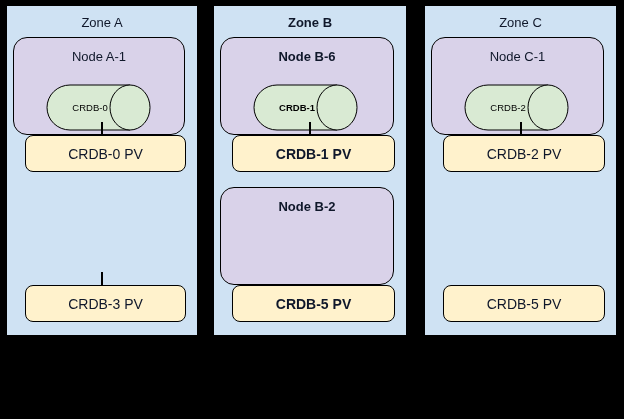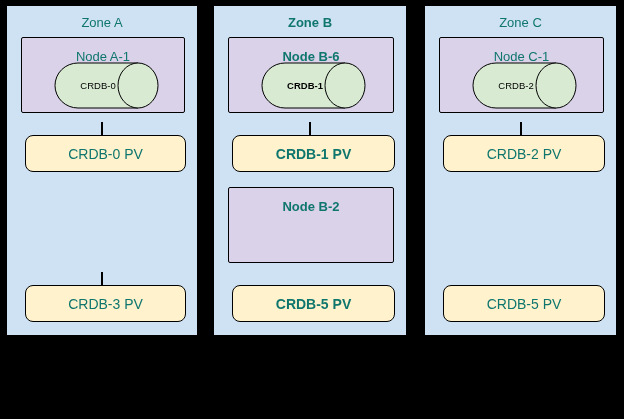--- a/index.html
+++ b/index.html
@@ -2,21 +2,21 @@
 <html style="--canvas-bg: #000000; --zone-fill: #cfe2f3; --node-fill: #d9d2e9; --cylinder-fill: #d9ead3; --pv-fill: #fff2cc; --border: #000000;"><head>
 <meta charset="utf-8">
 <style>
   html, body { margin: 0; padding: 0; background: #000; }
   #canvas {
     position: relative;
     width: 624px;
     height: 419px;
     background: var(--canvas-bg, #000000);
     font-family: "Liberation Sans", sans-serif;
-    color: #0f766e;
+    color: #0f172a;
     overflow: hidden;
   }
   .zone {
     position: absolute;
     top: 4px;
     height: 333px;
     box-sizing: border-box;
     background: var(--zone-fill, #cfe2f3);
     border: 2px solid var(--border, #000000);
   }
@@ -26,26 +26,26 @@
 
   .zone-title {
     position: absolute;
     top: 9px; left: 0; right: 0;
     text-align: center;
     font-size: 13px;
     line-height: 16px;
   }
   .node {
     position: absolute;
-    left: 14px; right: 12px;
-    height: 76px;
+    left: 6px; right: 12px;
+    height: 98px;
     box-sizing: border-box;
     background: var(--node-fill, #d9d2e9);
     border: 1px solid var(--border, #000000);
-    border-radius: 2px;
+    border-radius: 14px;
   }
   .node-1 { top: 31px; }
   .node-2 { top: 181px; }
   .node-label {
     margin-top: 11px;
     text-align: center;
     font-size: 13px;
     line-height: 16px;
   }
   .cyl {

